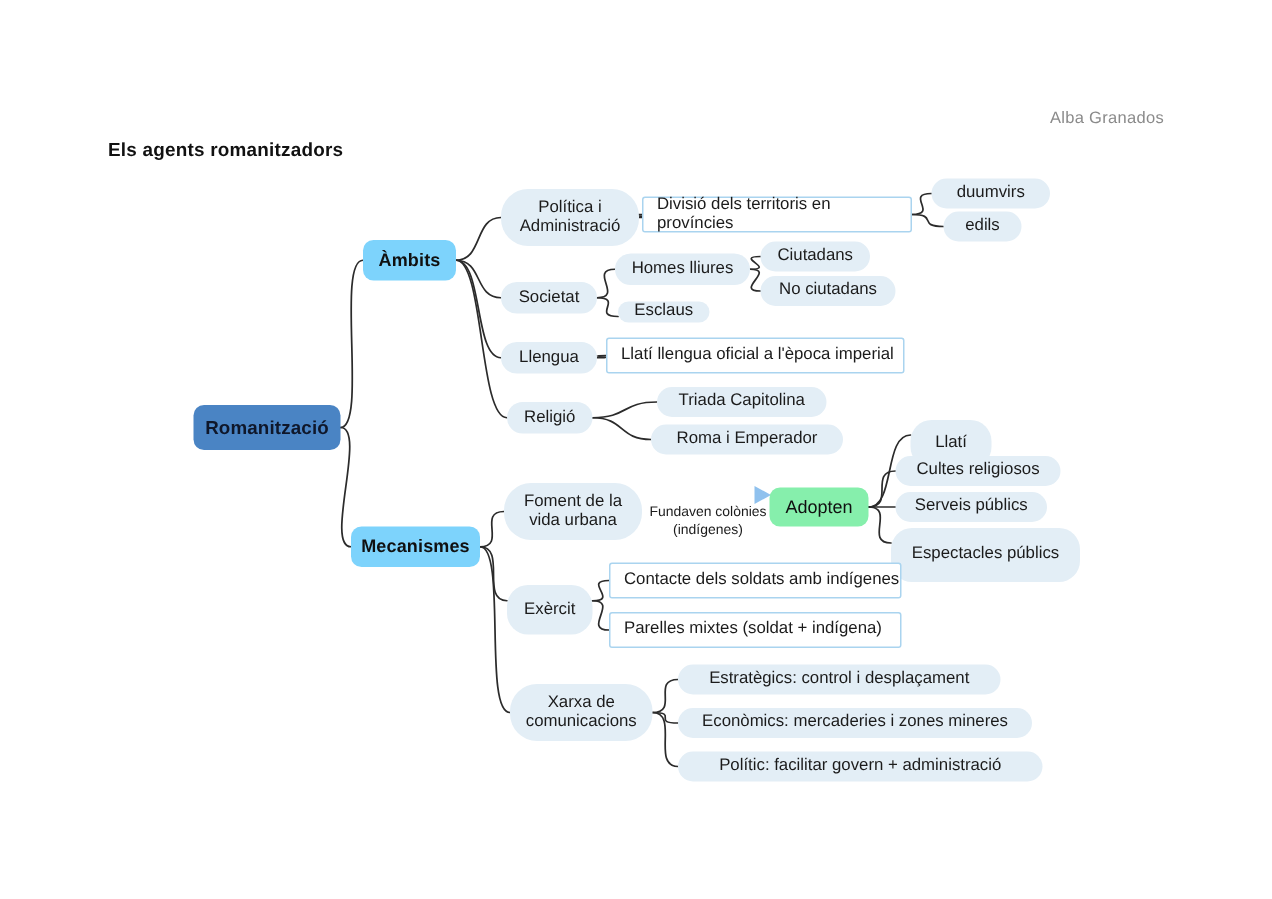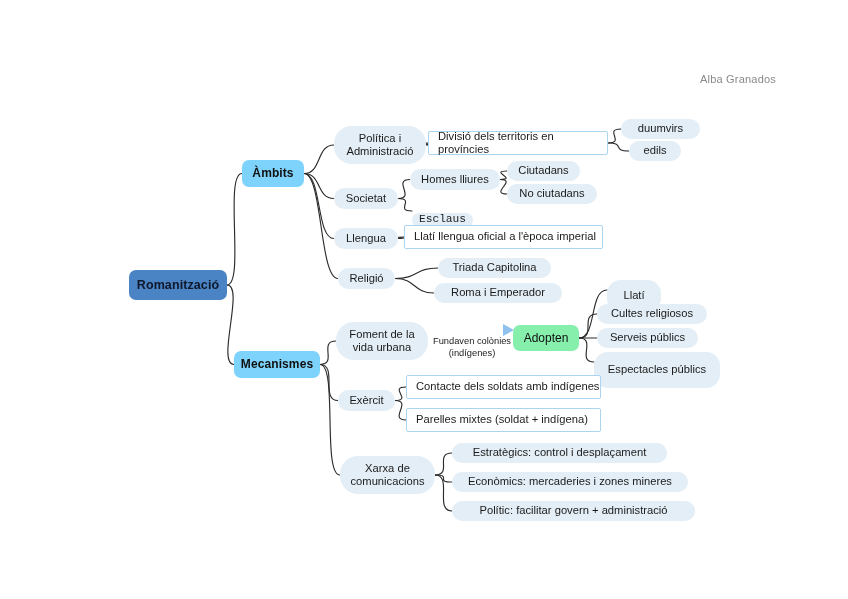--- a/index.html
+++ b/index.html
@@ -111,20 +111,21 @@
     line-height: 1.25;
     white-space: pre-line;
   }
 </style>
 </head>
 <body>
 
 <div id="page">
 
   <div id="author">Alba Granados</div>
+  <div id="page-title">Els agents romanitzadors</div>
 
   <svg id="connectors" viewBox="0 0 848 599" xmlns="http://www.w3.org/2000/svg">
     <defs>
       <linearGradient id="arrowGrad" x1="0" y1="0" x2="1" y2="0">
         <stop offset="0%" stop-color="#5d9bdb"></stop>
         <stop offset="100%" stop-color="#8fc1ee"></stop>
       </linearGradient>
     </defs>
     <g id="edge-paths" fill="none" stroke="#2b2b2b" stroke-width="1.15" stroke-linecap="round" stroke-linejoin="round">
         <path d="M227,285 C245,285 224,173.5 242,173.5"></path>
@@ -171,34 +172,34 @@
       <div class="node n-branch" style="left: 234px; top: 351px; width: 86px; height: 27px;"><span>Mecanismes</span></div>
       <div class="node n-pill two-line" style="left: 334px; top: 126px; width: 92px; height: 38px;"><span>Política i
 Administració</span></div>
       <div class="node n-box" style="left: 428px; top: 131px; width: 180px; height: 24px;"><span>Divisió dels territoris en províncies</span></div>
       <div class="node n-pill" style="left: 621px; top: 119px; width: 79px; height: 20px;"><span>duumvirs</span></div>
       <div class="node n-pill" style="left: 629px; top: 141px; width: 52px; height: 20px;"><span>edils</span></div>
       <div class="node n-pill" style="left: 334px; top: 188px; width: 64px; height: 21px;"><span>Societat</span></div>
       <div class="node n-pill" style="left: 410px; top: 169px; width: 90px; height: 21px;"><span>Homes lliures</span></div>
       <div class="node n-pill" style="left: 507px; top: 161px; width: 73px; height: 20px;"><span>Ciutadans</span></div>
       <div class="node n-pill" style="left: 507px; top: 184px; width: 90px; height: 20px;"><span>No ciutadans</span></div>
-      <div class="node n-pill" style="left: 412px; top: 213px; width: 61px; height: 14px; font-family: Liberation Mono, monospace;"><span>Esclaus</span></div>
+      <div class="node n-pill" style="left: 412px; top: 201px; width: 61px; height: 14px;"><span>Esclaus</span></div>
       <div class="node n-pill" style="left: 334px; top: 228px; width: 64px; height: 21px;"><span>Llengua</span></div>
       <div class="node n-box" style="left: 404px; top: 225px; width: 199px; height: 24px;"><span>Llatí llengua oficial a l'època imperial</span></div>
       <div class="node n-pill" style="left: 338px; top: 268px; width: 57px; height: 21px;"><span>Religió</span></div>
       <div class="node n-pill" style="left: 438px; top: 258px; width: 113px; height: 20px;"><span>Triada Capitolina</span></div>
       <div class="node n-pill" style="left: 434px; top: 283px; width: 128px; height: 20px;"><span>Roma i Emperador</span></div>
       <div class="node n-pill two-line" style="left: 336px; top: 322px; width: 92px; height: 38px;"><span>Foment de la
 vida urbana</span></div>
       <div class="node n-accent" style="left: 513px; top: 325px; width: 66px; height: 26px;"><span>Adopten</span></div>
       <div class="node n-pill" style="left: 607px; top: 280px; width: 54px; height: 32px;"><span>Llatí</span></div>
       <div class="node n-pill" style="left: 597px; top: 304px; width: 110px; height: 20px;"><span>Cultes religiosos</span></div>
       <div class="node n-pill" style="left: 597px; top: 328px; width: 101px; height: 20px;"><span>Serveis públics</span></div>
       <div class="node n-pill" style="left: 594px; top: 352px; width: 126px; height: 36px;"><span>Espectacles públics</span></div>
-      <div class="node n-pill" style="left: 338px; top: 390px; width: 57px; height: 21px;"><span>Exèrcit</span></div>
+      <div class="node n-pill" style="left: 338px; top: 390px; width: 57px; height: 33px;"><span>Exèrcit</span></div>
       <div class="node n-box" style="left: 406px; top: 375px; width: 195px; height: 24px;"><span>Contacte dels soldats amb indígenes</span></div>
       <div class="node n-box" style="left: 406px; top: 408px; width: 195px; height: 24px;"><span>Parelles mixtes (soldat + indígena)</span></div>
       <div class="node n-pill two-line" style="left: 340px; top: 456px; width: 95px; height: 38px;"><span>Xarxa de
 comunicacions</span></div>
       <div class="node n-pill" style="left: 452px; top: 443px; width: 215px; height: 20px;"><span>Estratègics: control i desplaçament</span></div>
       <div class="node n-pill" style="left: 452px; top: 472px; width: 236px; height: 20px;"><span>Econòmics: mercaderies i zones mineres</span></div>
       <div class="node n-pill" style="left: 452px; top: 501px; width: 243px; height: 20px;"><span>Polític: facilitar govern + administració</span></div>
     </div>
 
 </div>

